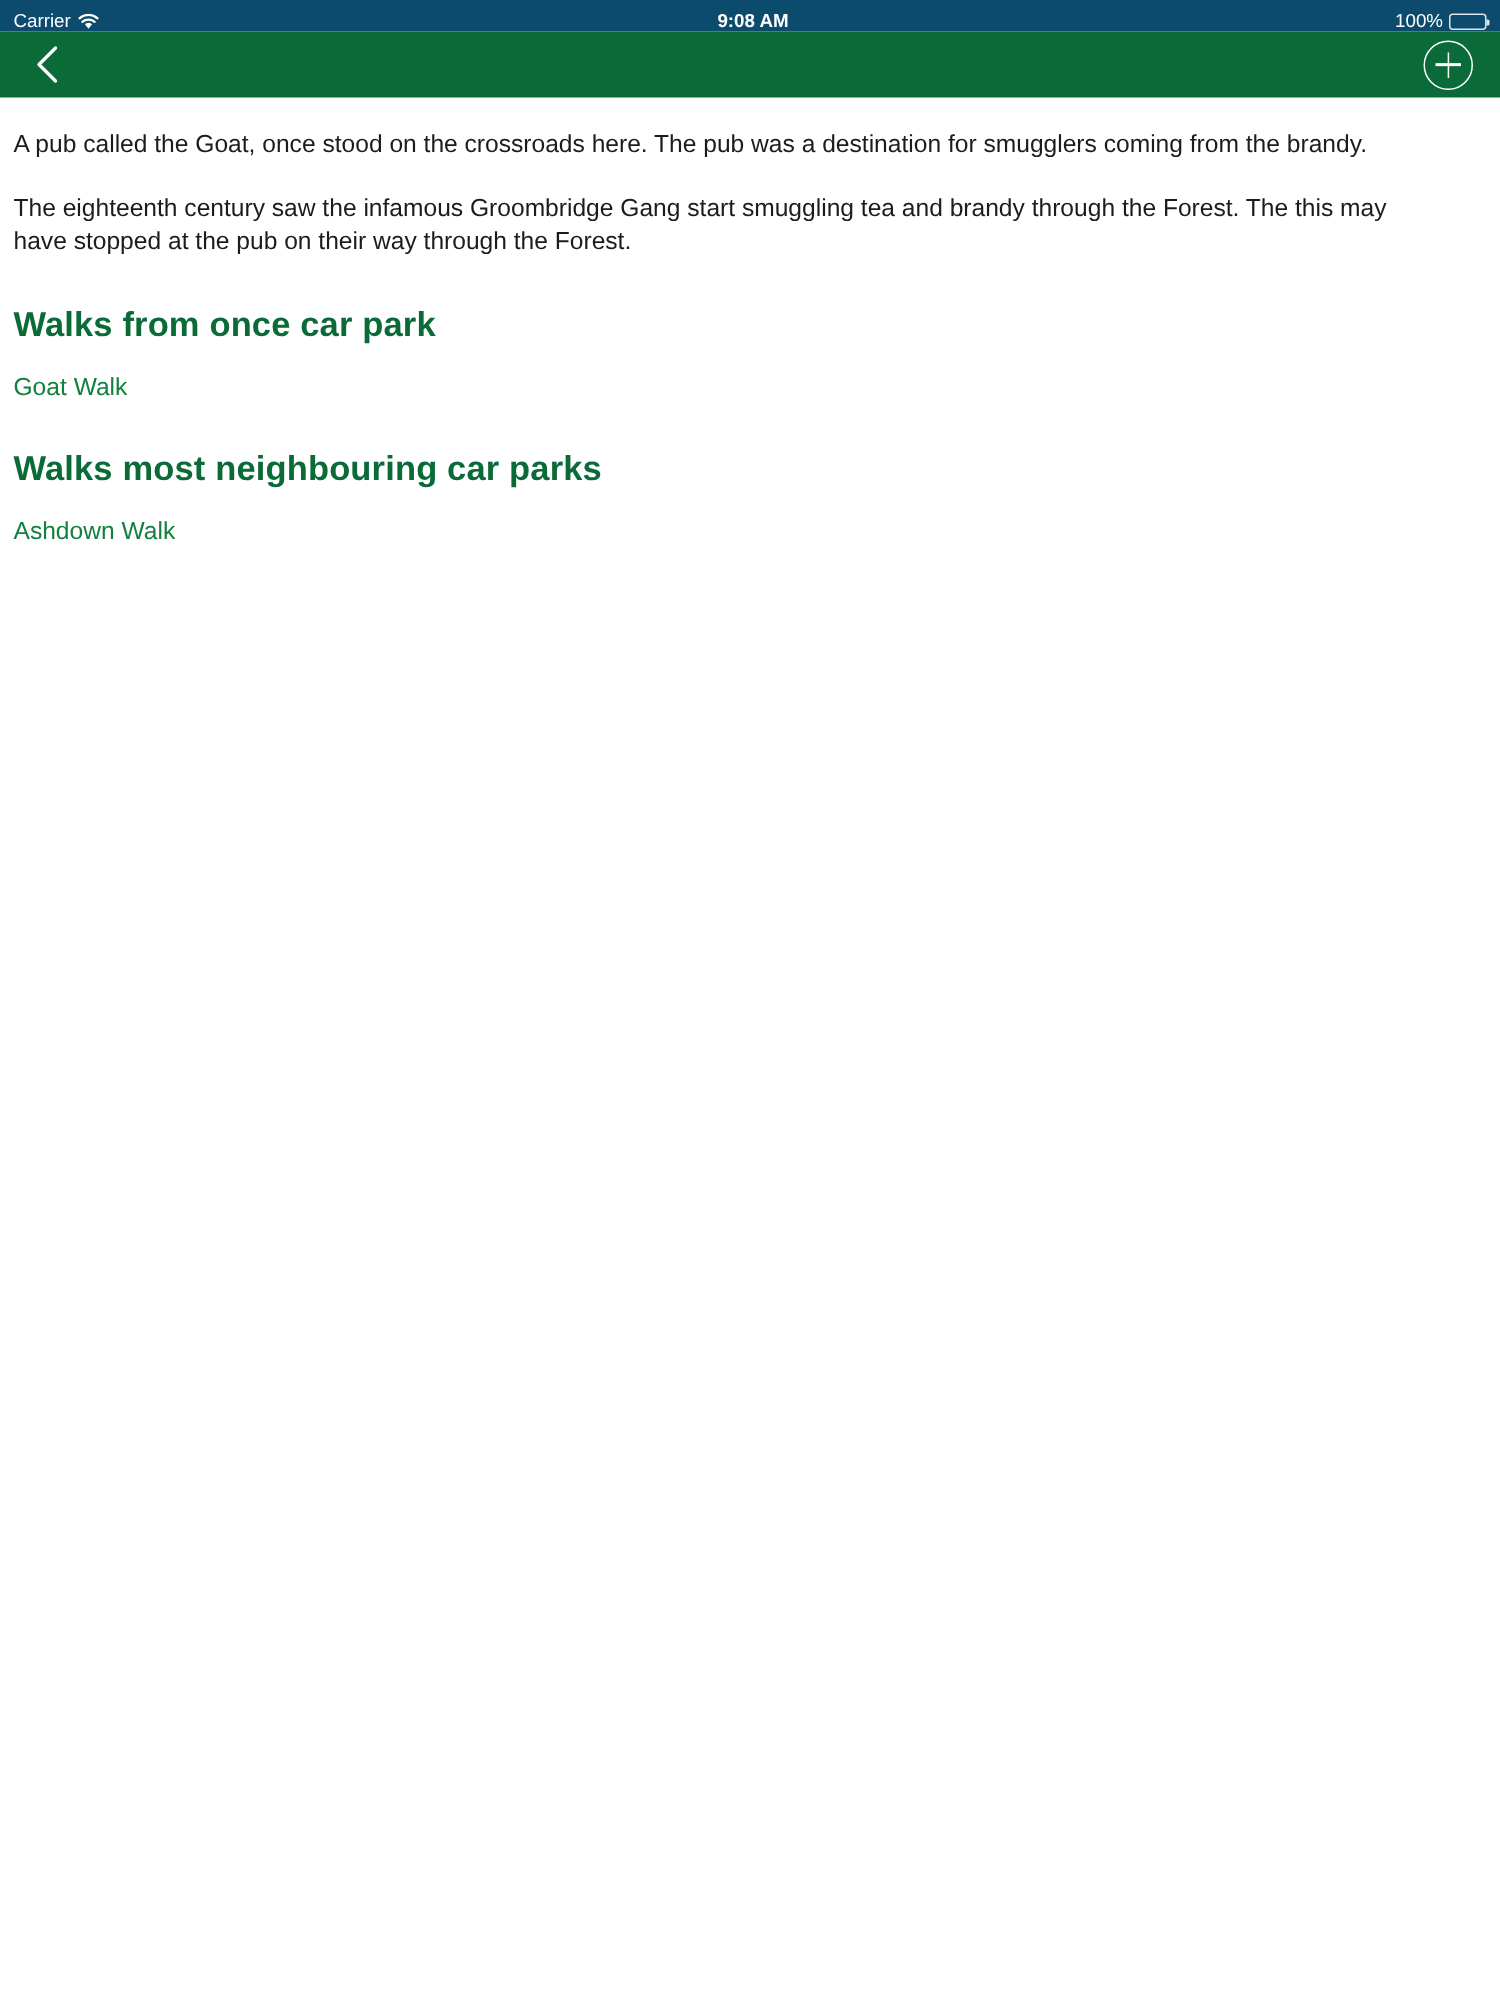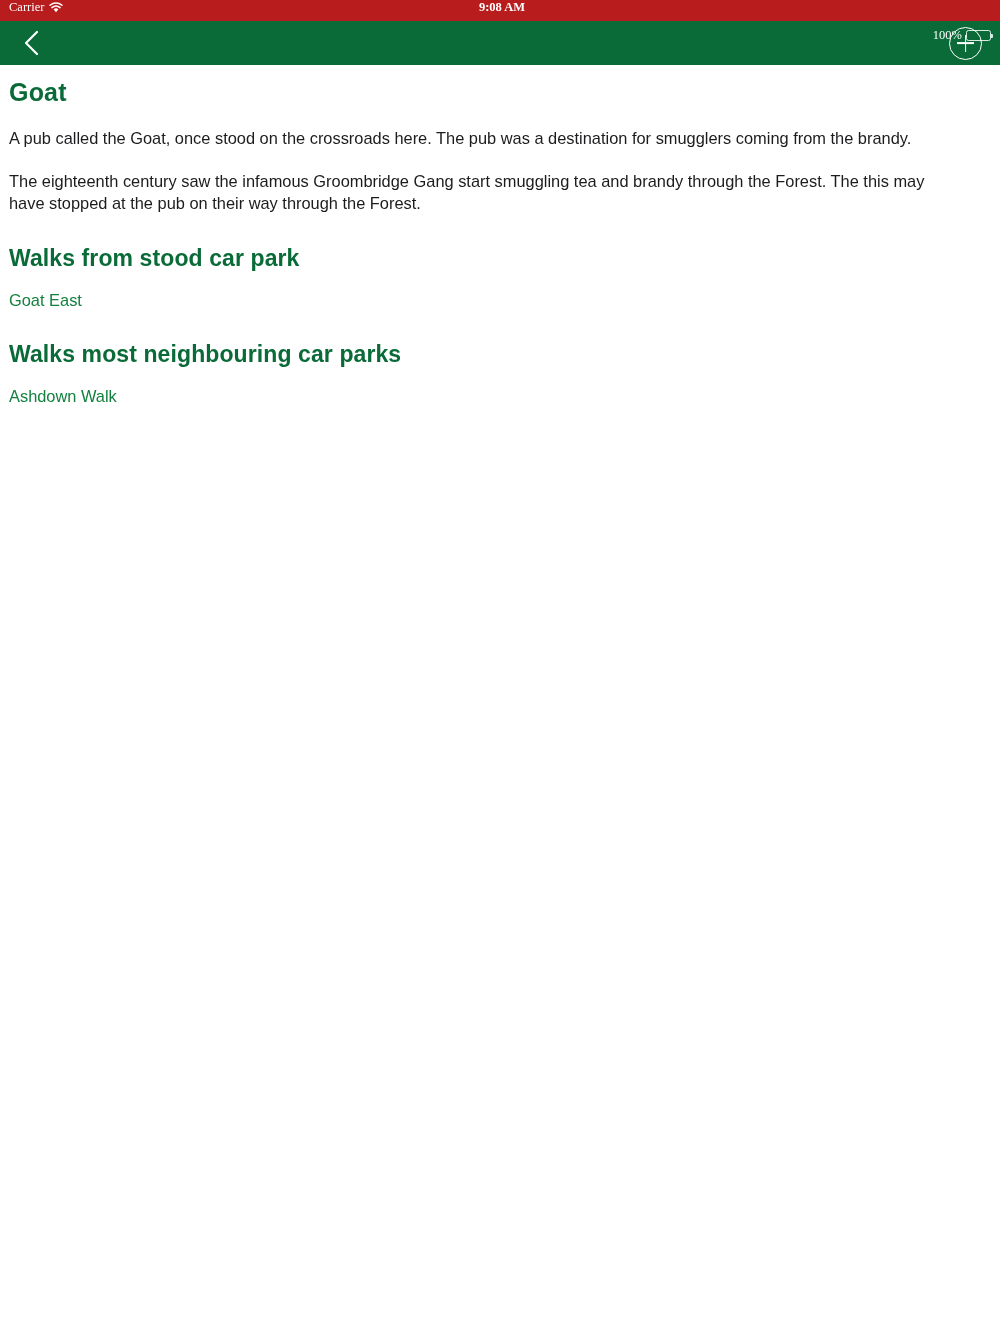--- a/index.html
+++ b/index.html
@@ -11,29 +11,28 @@
     height: 1334px;
     background: #ffffff;
     font-family: "Liberation Sans", sans-serif;
     -webkit-font-smoothing: antialiased;
     overflow: hidden;
   }
 
   
   .status-bar {
     height: 21px;
-    background: #b91c1c;
+    background: #0c4a6e;
     color: #ffffff;
     display: flex;
-    align-items: flex-start;
+    align-items: flex-end;
     font-size: 12.5px;
     position: relative;
     padding: 0 9px;
     box-sizing: border-box;
-    font-family: Liberation Serif, serif;
   }
   .status-left {
     display: flex;
     align-items: center;
     gap: 5px;
   }
   .status-center {
     position: absolute;
     left: 4px;
     right: 0;
@@ -191,24 +190,23 @@
   <div class="back-button">
     <svg width="20" height="32" viewBox="0 0 20 32">
       <polyline points="15,5 4,16 15,27" fill="none" stroke="#ffffff" stroke-width="2.2" stroke-linecap="round" stroke-linejoin="round"></polyline>
     </svg>
   </div>
   <div class="add-button"></div>
 </div>
 
 <div class="content">
 
-  <h1 class="page-title">Goat</h1>
 
   <p class="body-text">A pub called the Goat, once stood on the crossroads here. The pub was a destination for smugglers coming from the brandy.</p>
   <p class="body-text">The eighteenth century saw the infamous Groombridge Gang start smuggling tea and brandy through the Forest. The this may have stopped at the pub on their way through the Forest.</p>
 
-  <h2 class="section-title">Walks from stood car park</h2>
-  <a class="walk-link">Goat East</a>
+  <h2 class="section-title">Walks from once car park</h2>
+  <a class="walk-link">Goat Walk</a>
 
   <h2 class="section-title">Walks most neighbouring car parks</h2>
   <a class="walk-link">Ashdown Walk</a>
 
 </div>
 
 </body></html>

